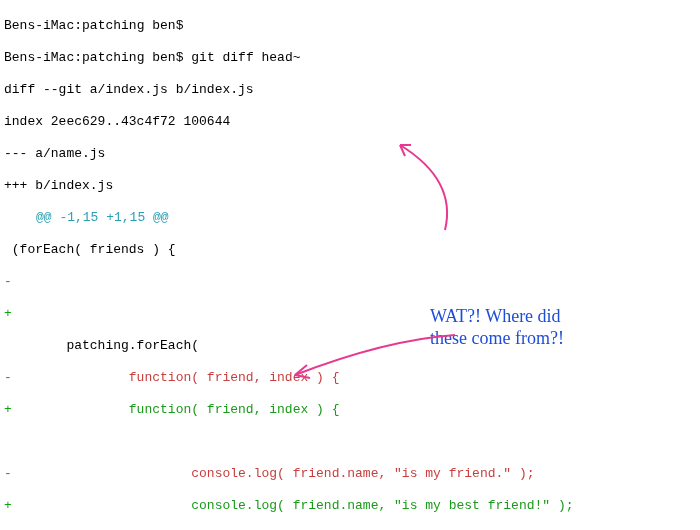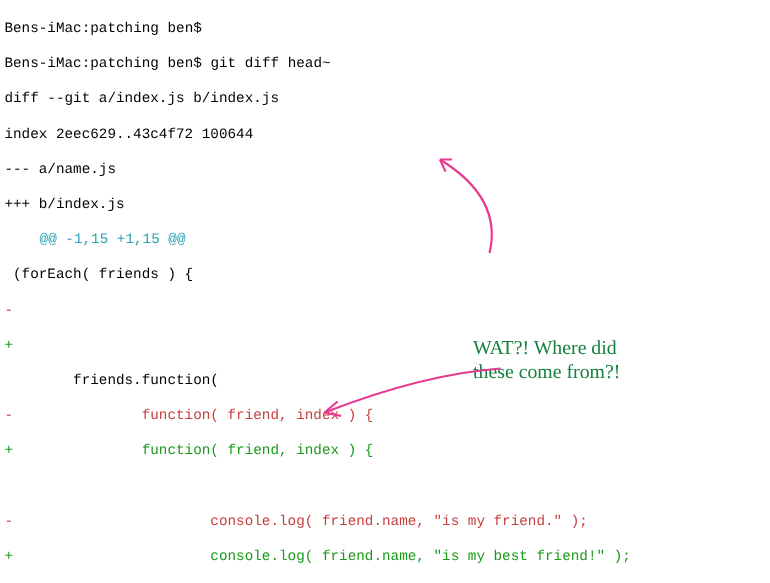--- a/index.html
+++ b/index.html
@@ -30,21 +30,21 @@
       padding-left: 32px;
     }
     .removed {
       color: #c73e3e;
     }
     .added {
       color: #1a9a1a;
     }
     .annotation {
       position: absolute;
-      color: #15803d;
+      color: #1d4ed8;
       font-family: 'Comic Sans MS', 'Marker Felt', cursive;
       font-size: 18px;
       line-height: 22px;
       pointer-events: none;
     }
     .anno1 {
       right: 30px;
       top: 305px;
       text-align: left;
       width: 240px;
@@ -61,21 +61,21 @@
 <div><span>Bens-iMac</span>:<span>patching</span> <span>ben</span><span>$</span> <span></span></div>
 <div><span>Bens-iMac</span>:<span>patching</span> <span>ben</span><span>$</span> <span>git diff head~</span></div>
 <div class="bold">diff --git a/index.js b/index.js</div>
 <div class="bold">index 2eec629..43c4f72 100644</div>
 <div class="bold">--- a/name.js</div>
 <div class="bold">+++ b/index.js</div>
 <div class="cyan">@@ -1,15 +1,15 @@</div>
 <div> (forEach( friends ) {</div>
 <div class="removed">-</div>
 <div class="added">+</div>
-<div>        friends.function(</div>
+<div>        patching.forEach(</div>
 <div class="removed">-               function( friend, index ) {</div>
 <div class="added">+               function( friend, index ) {</div>
 <div> </div>
 <div class="removed">-                       console.log( friend.name, "is my friend." );</div>
 <div class="added">+                       console.log( friend.name, "is my best friend!" );</div>
 
 
 
 
 

